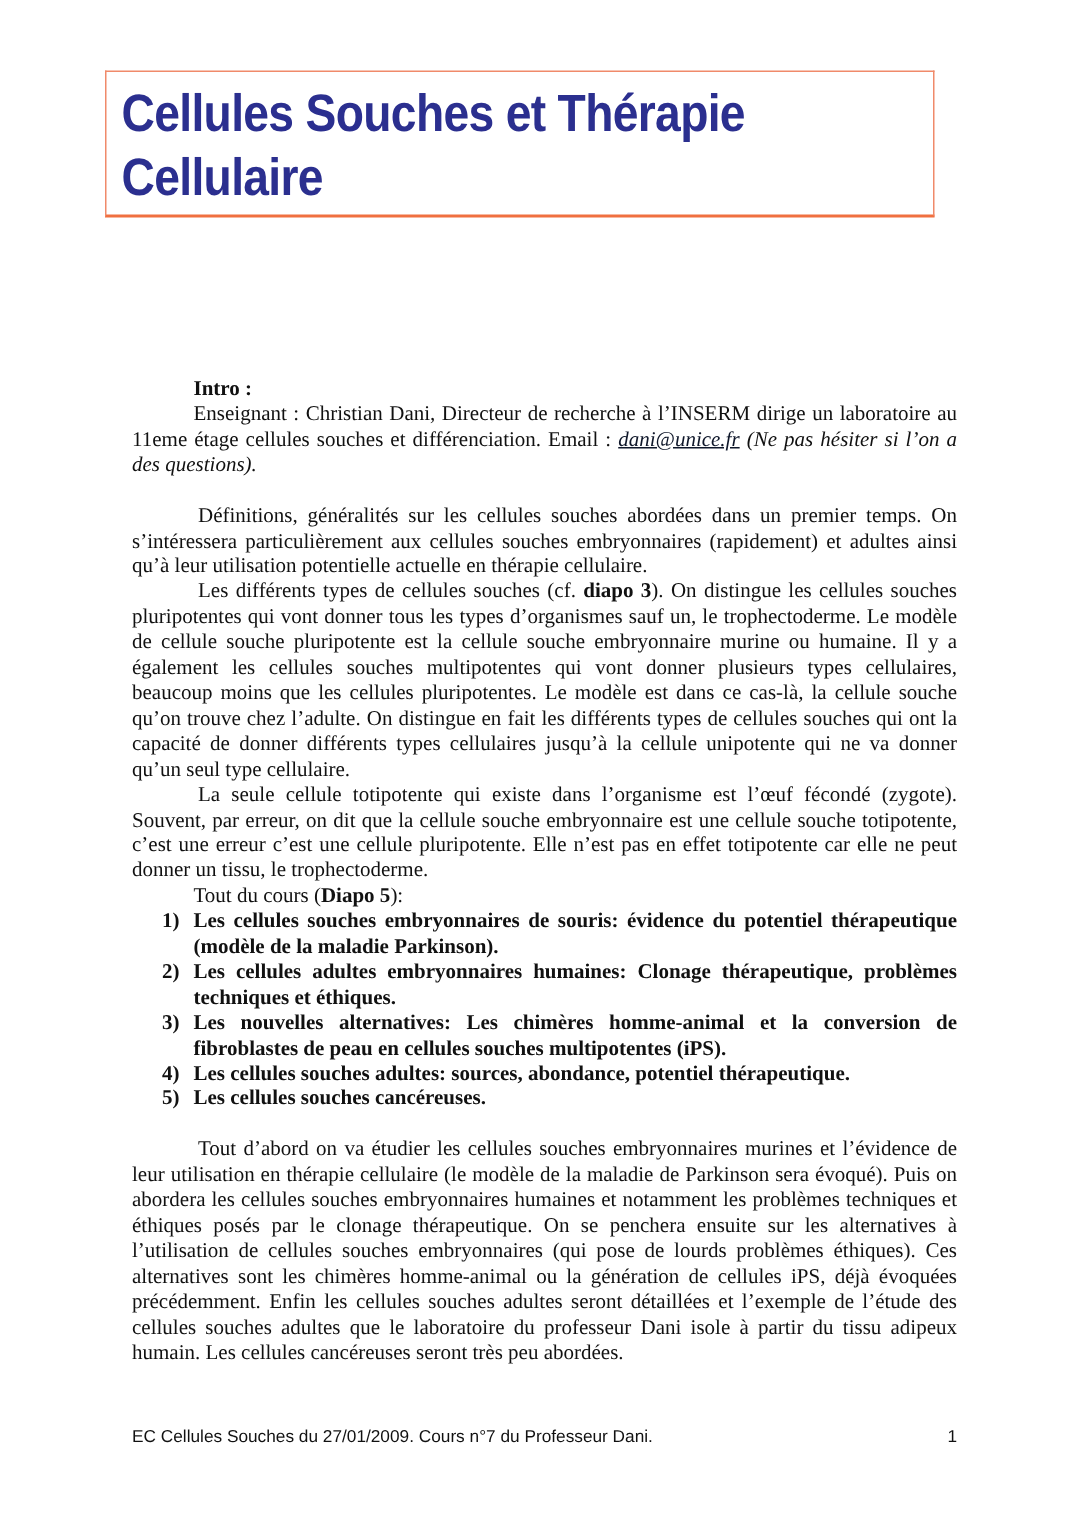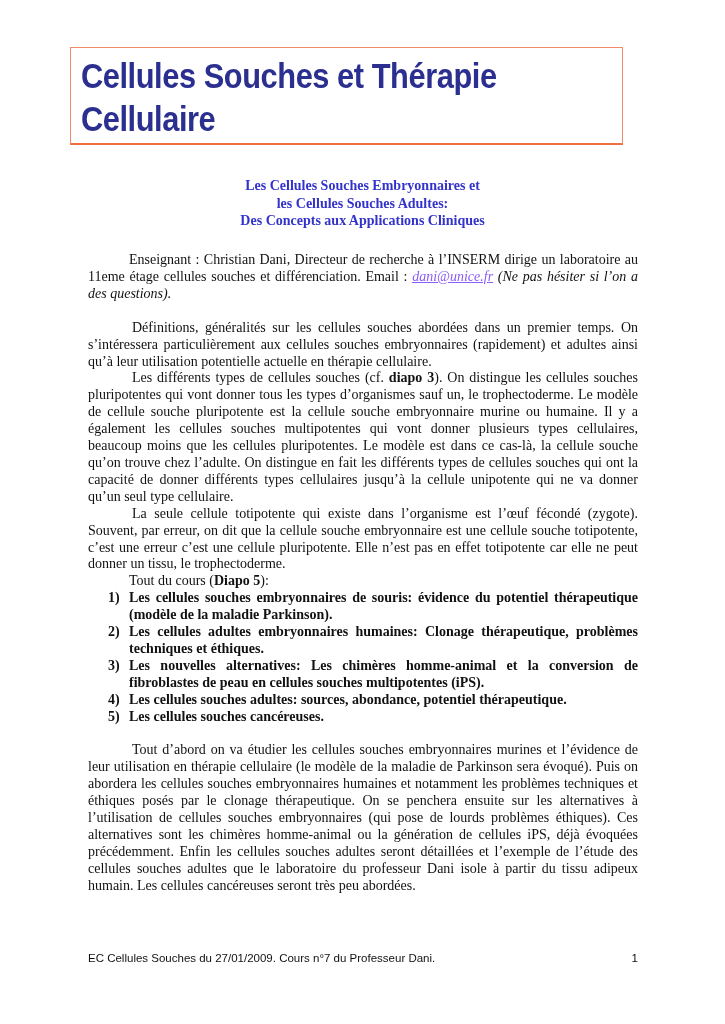--- a/index.html
+++ b/index.html
@@ -25,21 +25,21 @@
     position:absolute; left:88px; top:252px; width:550px;
     font-family:"Liberation Serif", serif; font-size:14px; line-height:16.9px;
     color:#111; text-align:justify;
   }
   .body p { margin:0; }
   .ind { text-indent:41px; }
   .ind2 { text-indent:44px; }
   .gap { height:17px; }
   .bold { font-weight:bold; }
   .it { font-style:italic; }
-  .email { color:#8b5cf6; text-decoration:underline; font-style:italic; }
+  .email { color:#0f172a; text-decoration:underline; font-style:italic; }
   ol.plan { margin:0; padding:0; list-style:none; font-weight:bold; }
   ol.plan li { position:relative; padding-left:41px; }
   ol.plan li .num { position:absolute; left:20px; top:0; }
   .footer {
     position:absolute; left:88px; top:952px; width:550px;
     font-family:"Liberation Sans", sans-serif; font-size:11.5px; color:#111;
   }
   .footer .pnum { position:absolute; right:0; top:0; }
 </style>
 </head>
@@ -47,27 +47,23 @@
 
 <div class="page">
 
   <div class="title-box">
     <h1 class="title">
       <span>Cellules Souches et Thérapie</span><br>
       <span>Cellulaire</span>
     </h1>
   </div>
 
-  <div class="subtitle">
-    <div>Les Cellules Souches Embryonnaires et</div>
-    <div>les Cellules Souches Adultes:</div>
-    <div>Des Concepts aux Applications Cliniques</div>
-  </div>
 
   <div class="body">
+    <p class="ind bold">Intro :</p>
     <p class="ind"><span>Enseignant : Christian Dani, Directeur de recherche à l’INSERM dirige un laboratoire au 11eme étage cellules souches et différenciation. Email : </span><a class="email">dani@unice.fr</a><span class="it"> (Ne pas hésiter si l’on a des questions).</span></p>
 
     <div class="gap"></div>
 
     <p class="ind2">Définitions, généralités sur les cellules souches abordées dans un premier temps. On s’intéressera particulièrement aux cellules souches embryonnaires (rapidement) et adultes ainsi qu’à leur utilisation potentielle actuelle en thérapie cellulaire.</p>
     <p class="ind2"><span>Les différents types de cellules souches (cf. </span><span class="bold">diapo 3</span><span>).  On distingue les cellules souches pluripotentes qui vont donner tous les types d’organismes sauf un, le trophectoderme. Le modèle de cellule souche pluripotente est la cellule souche embryonnaire murine ou humaine. Il y a également les cellules souches multipotentes qui vont donner plusieurs types cellulaires, beaucoup moins que les cellules pluripotentes. Le modèle est dans ce cas-là, la cellule souche qu’on trouve chez l’adulte. On distingue en fait les différents types de cellules souches qui ont la capacité de donner différents types cellulaires jusqu’à la cellule unipotente qui ne va donner qu’un seul type cellulaire.</span></p>
     <p class="ind2">La seule cellule totipotente qui existe dans l’organisme est l’œuf fécondé (zygote). Souvent, par erreur, on dit que la cellule souche embryonnaire est une cellule souche totipotente, c’est une erreur c’est une cellule pluripotente. Elle n’est pas en effet totipotente car elle ne peut donner un tissu, le trophectoderme.</p>
     <p class="ind"><span>Tout du cours (</span><span class="bold">Diapo 5</span><span>):</span></p>
 
     <ol class="plan">

